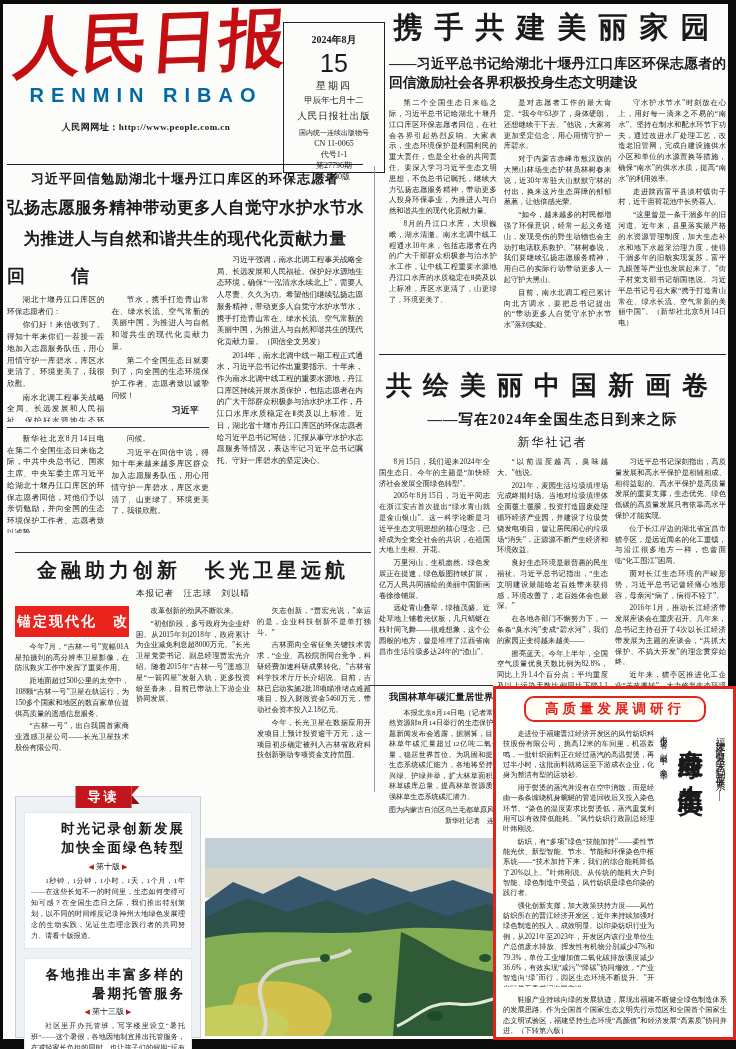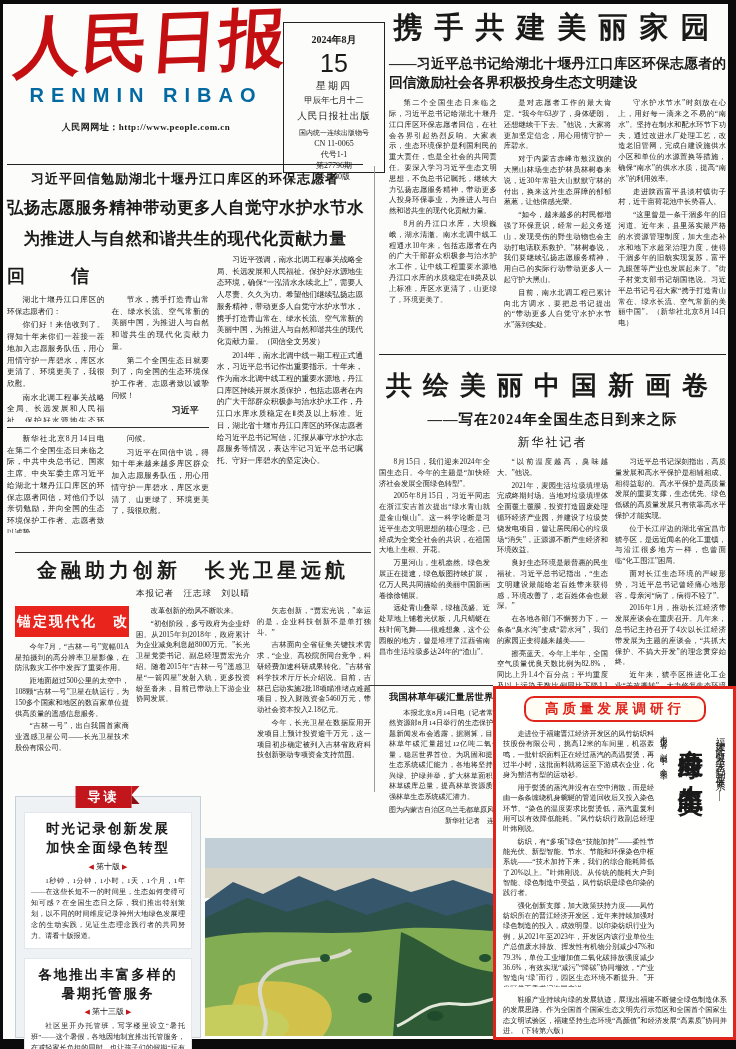--- a/index.html
+++ b/index.html
@@ -56,21 +56,21 @@
   .banner{background:#e8241c;color:#fff;font-weight:900;font-size:14px;letter-spacing:2px;
           text-align:center;padding:5px 2px;margin-bottom:5px;font-family:"Liberation Sans",sans-serif;white-space:nowrap;}
 
   
   .daodu{background:#eef2f5;border:1px solid #c7d1d9;}
   .daodu-tab{position:absolute;top:-11px;left:50%;transform:translateX(-58%);background:#c3161c;color:#fff;
              font-weight:900;font-size:13px;letter-spacing:3px;padding:2px 12px;font-family:"Liberation Sans",sans-serif;}
   .daodu-tab:after{content:"";position:absolute;right:-8px;top:0;border-style:solid;border-width:9px 8px 9px 0;
              border-color:#c3161c transparent #8c0f13 transparent;border-right-color:transparent;}
   .d-item{background:#fff;border:1px solid #e1e7ec;margin:9px 8px;padding:7px 6px 6px 6px;}
-  .d-it-title{font-size:13.5px;font-weight:900;text-align:center;letter-spacing:2px;line-height:1.4;
+  .d-it-title{font-size:13.5px;font-weight:900;text-align:right;letter-spacing:2px;line-height:1.4;
               font-family:"Liberation Sans",sans-serif;}
   .d-page{font-size:8px;text-align:center;margin:3px 0 4px 0;}
   .d-mark{color:#c3161c;font-size:7px;}
   .d-body{font-size:7.1px;line-height:1.55;text-align:justify;text-indent:2em;}
 
   
   .forest-title{font-size:9.3px;font-weight:900;white-space:nowrap;font-family:"Liberation Sans",sans-serif;
                 letter-spacing:0.2px;margin-bottom:4px;}
   .cap{font-size:7px;line-height:1.5;text-align:justify;margin-top:3px;}
   .credit{font-size:7px;text-align:right;}

